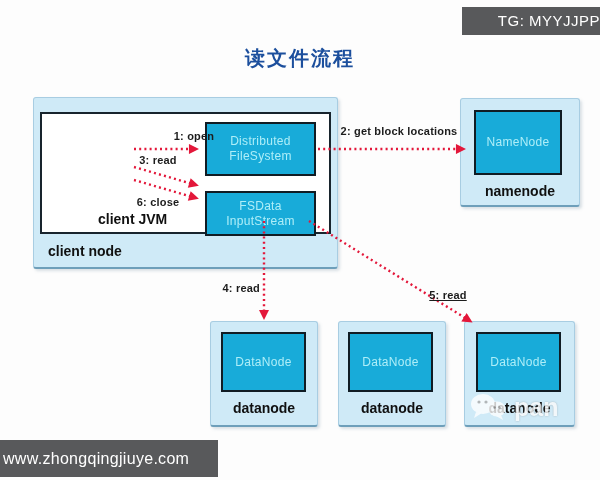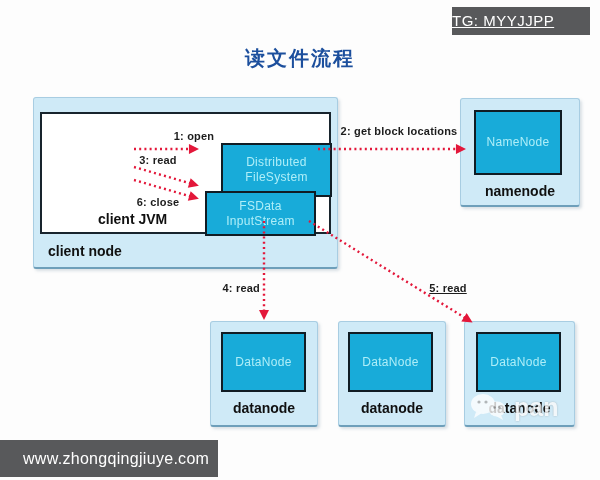--- a/index.html
+++ b/index.html
@@ -9,25 +9,24 @@
     position: relative;
     width: 600px; height: 480px;
     background: #fdfdfd;
     overflow: hidden;
   }
   .abs { position: absolute; }
   .preline { white-space: pre-line; }
 
   
   .tg-badge {
-    left: 452px; top: 7px; width: 138px; height: 28px;
+    left: 462px; top: 7px; width: 138px; height: 28px;
     background: #58595b; color: #ffffff;
-    font-size: 15px; line-height: 28px; text-align: left;
+    font-size: 15px; line-height: 28px; text-align: right;
     letter-spacing: 0.5px;
-    text-decoration: underline;
   }
 
   
   .title {
     left: 0; top: 45px; width: 600px;
     text-align: center;
     color: #1c4f9d; font-size: 20px; font-weight: bold;
     letter-spacing: 2px;
   }
 
@@ -60,21 +59,21 @@
     line-height: 1.2;
   }
 
   
   .cyan-box {
     background: #18abd9; border: 2px solid #101c24;
     display: flex; align-items: center; justify-content: center;
     text-align: center; color: #aeeef8;
     font-size: 12px; line-height: 1.25; letter-spacing: 0.3px;
   }
-  .box-dfs     { left: 221px; top: 122px; width: 111px; height: 54px; margin-top: 21px; }
+  .box-dfs     { left: 205px; top: 122px; width: 111px; height: 54px; }
   .box-fsdata  { left: 205px; top: 191px; width: 111px; height: 45px; }
   .box-namenode{ left: 474px; top: 110px; width: 88px;  height: 65px; }
   .box-dn1     { left: 221px; top: 332px; width: 85px;  height: 60px; }
   .box-dn2     { left: 348px; top: 332px; width: 85px;  height: 60px; }
   .box-dn3     { left: 476px; top: 332px; width: 85px;  height: 60px; }
 
   
   .node-label { font-size: 14px; font-weight: bold; color: #101010; }
   .lbl-jvm        { left: 62px; top: 211px; margin-left: 36px; }
   .lbl-clientnode { left: 48px; top: 243px; }
@@ -85,32 +84,32 @@
 
   
   .step-label {
     font-size: 11px; font-weight: 600; color: #1c1c1c;
     letter-spacing: 0.2px;
   }
   .lbl-open  { left: 132px; top: 130px; width: 52px; text-align: center; margin-left: 36px; }
   .lbl-gbl   { left: 337px; top: 125px; width: 124px; text-align: center; }
   .lbl-read3 { left: 132px; top: 154px; width: 52px; text-align: center; }
   .lbl-read4 { left: 214px; top: 282px; width: 46px; text-align: right; }
-  .lbl-read5 { left: 425px; top: 282px; width: 46px; text-align: center; text-decoration: underline; }
+  .lbl-read5 { left: 425px; top: 289px; width: 46px; text-align: center; text-decoration: underline; }
   .lbl-close { left: 130px; top: 196px; width: 56px; text-align: center; }
 
   
   .arrows-svg { left: 0; top: 0; width: 600px; height: 480px; pointer-events: none; }
   .flow { stroke: #e3173a; stroke-width: 2.4; fill: none; stroke-dasharray: 2 3.2; }
 
   
   .footer-bar {
     left: 0; top: 440px; width: 218px; height: 37px;
     background: #58595b; color: #ffffff;
-    font-size: 16px; line-height: 37px; padding-left: 23px;
+    font-size: 16px; line-height: 37px; padding-left: 3px;
     letter-spacing: 0.3px;
   }
 
   
   .watermark {
     left: 470px; top: 390px; height: 34px;
     display: flex; align-items: center; gap: 8px;
     opacity: 0.82; pointer-events: none;
   }
   .watermark .wm-text {

